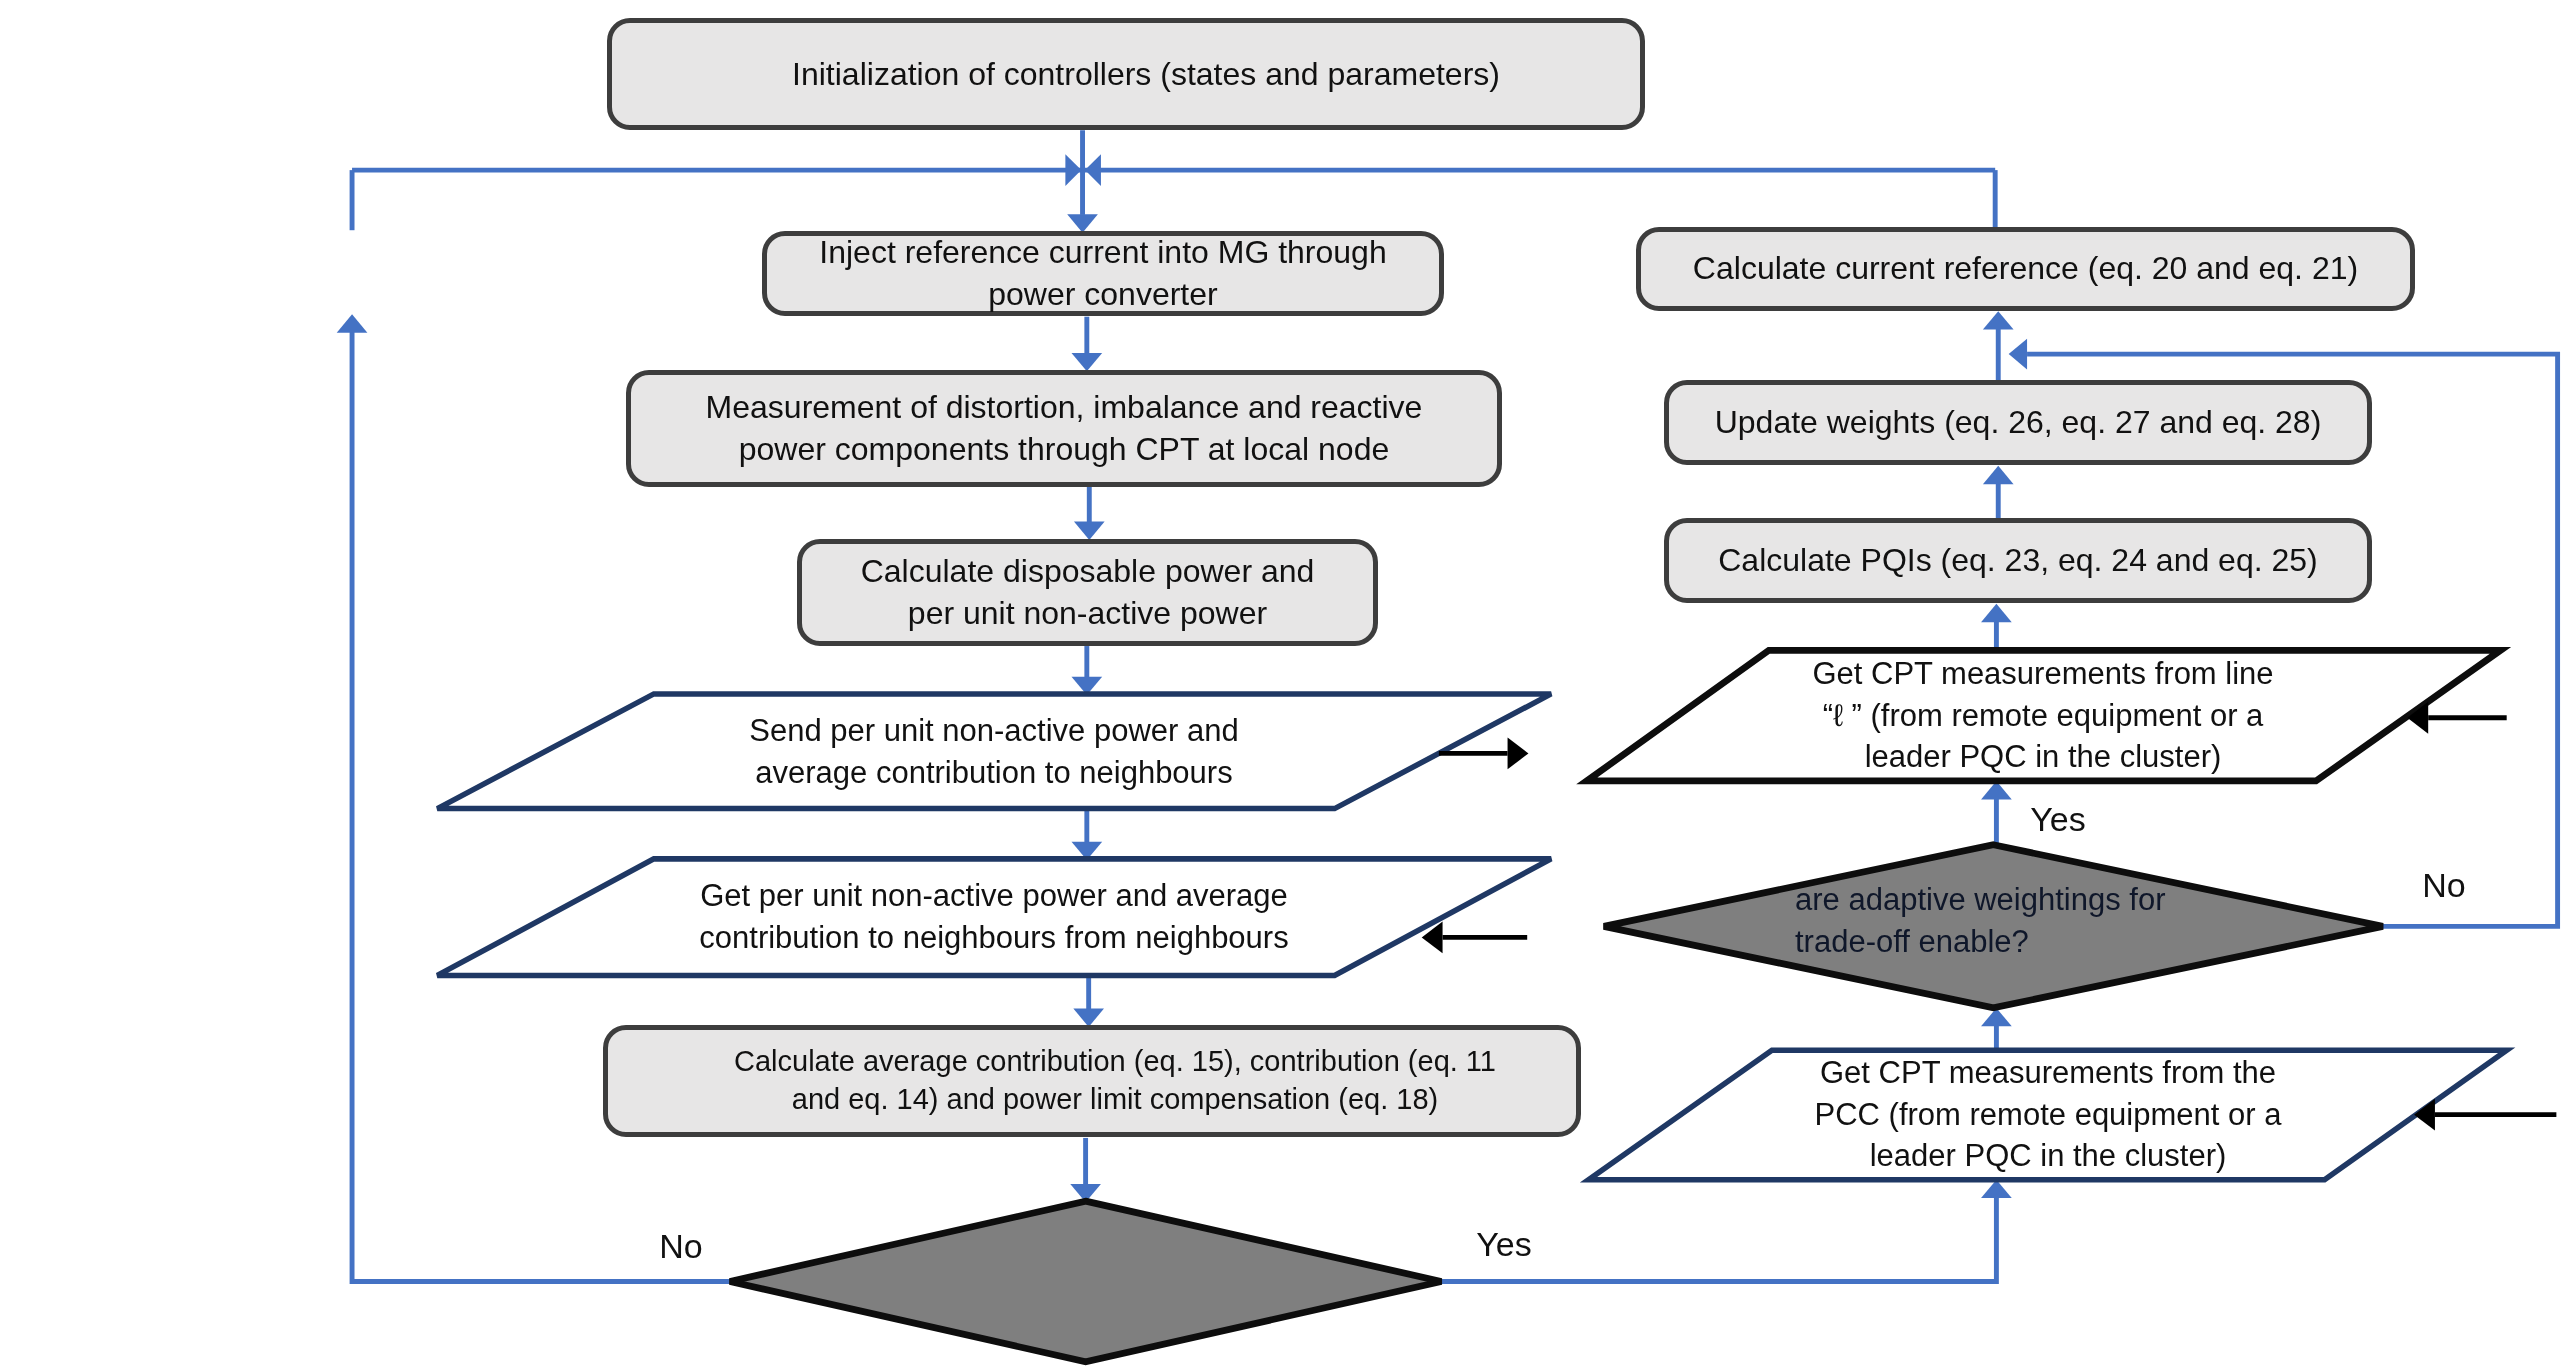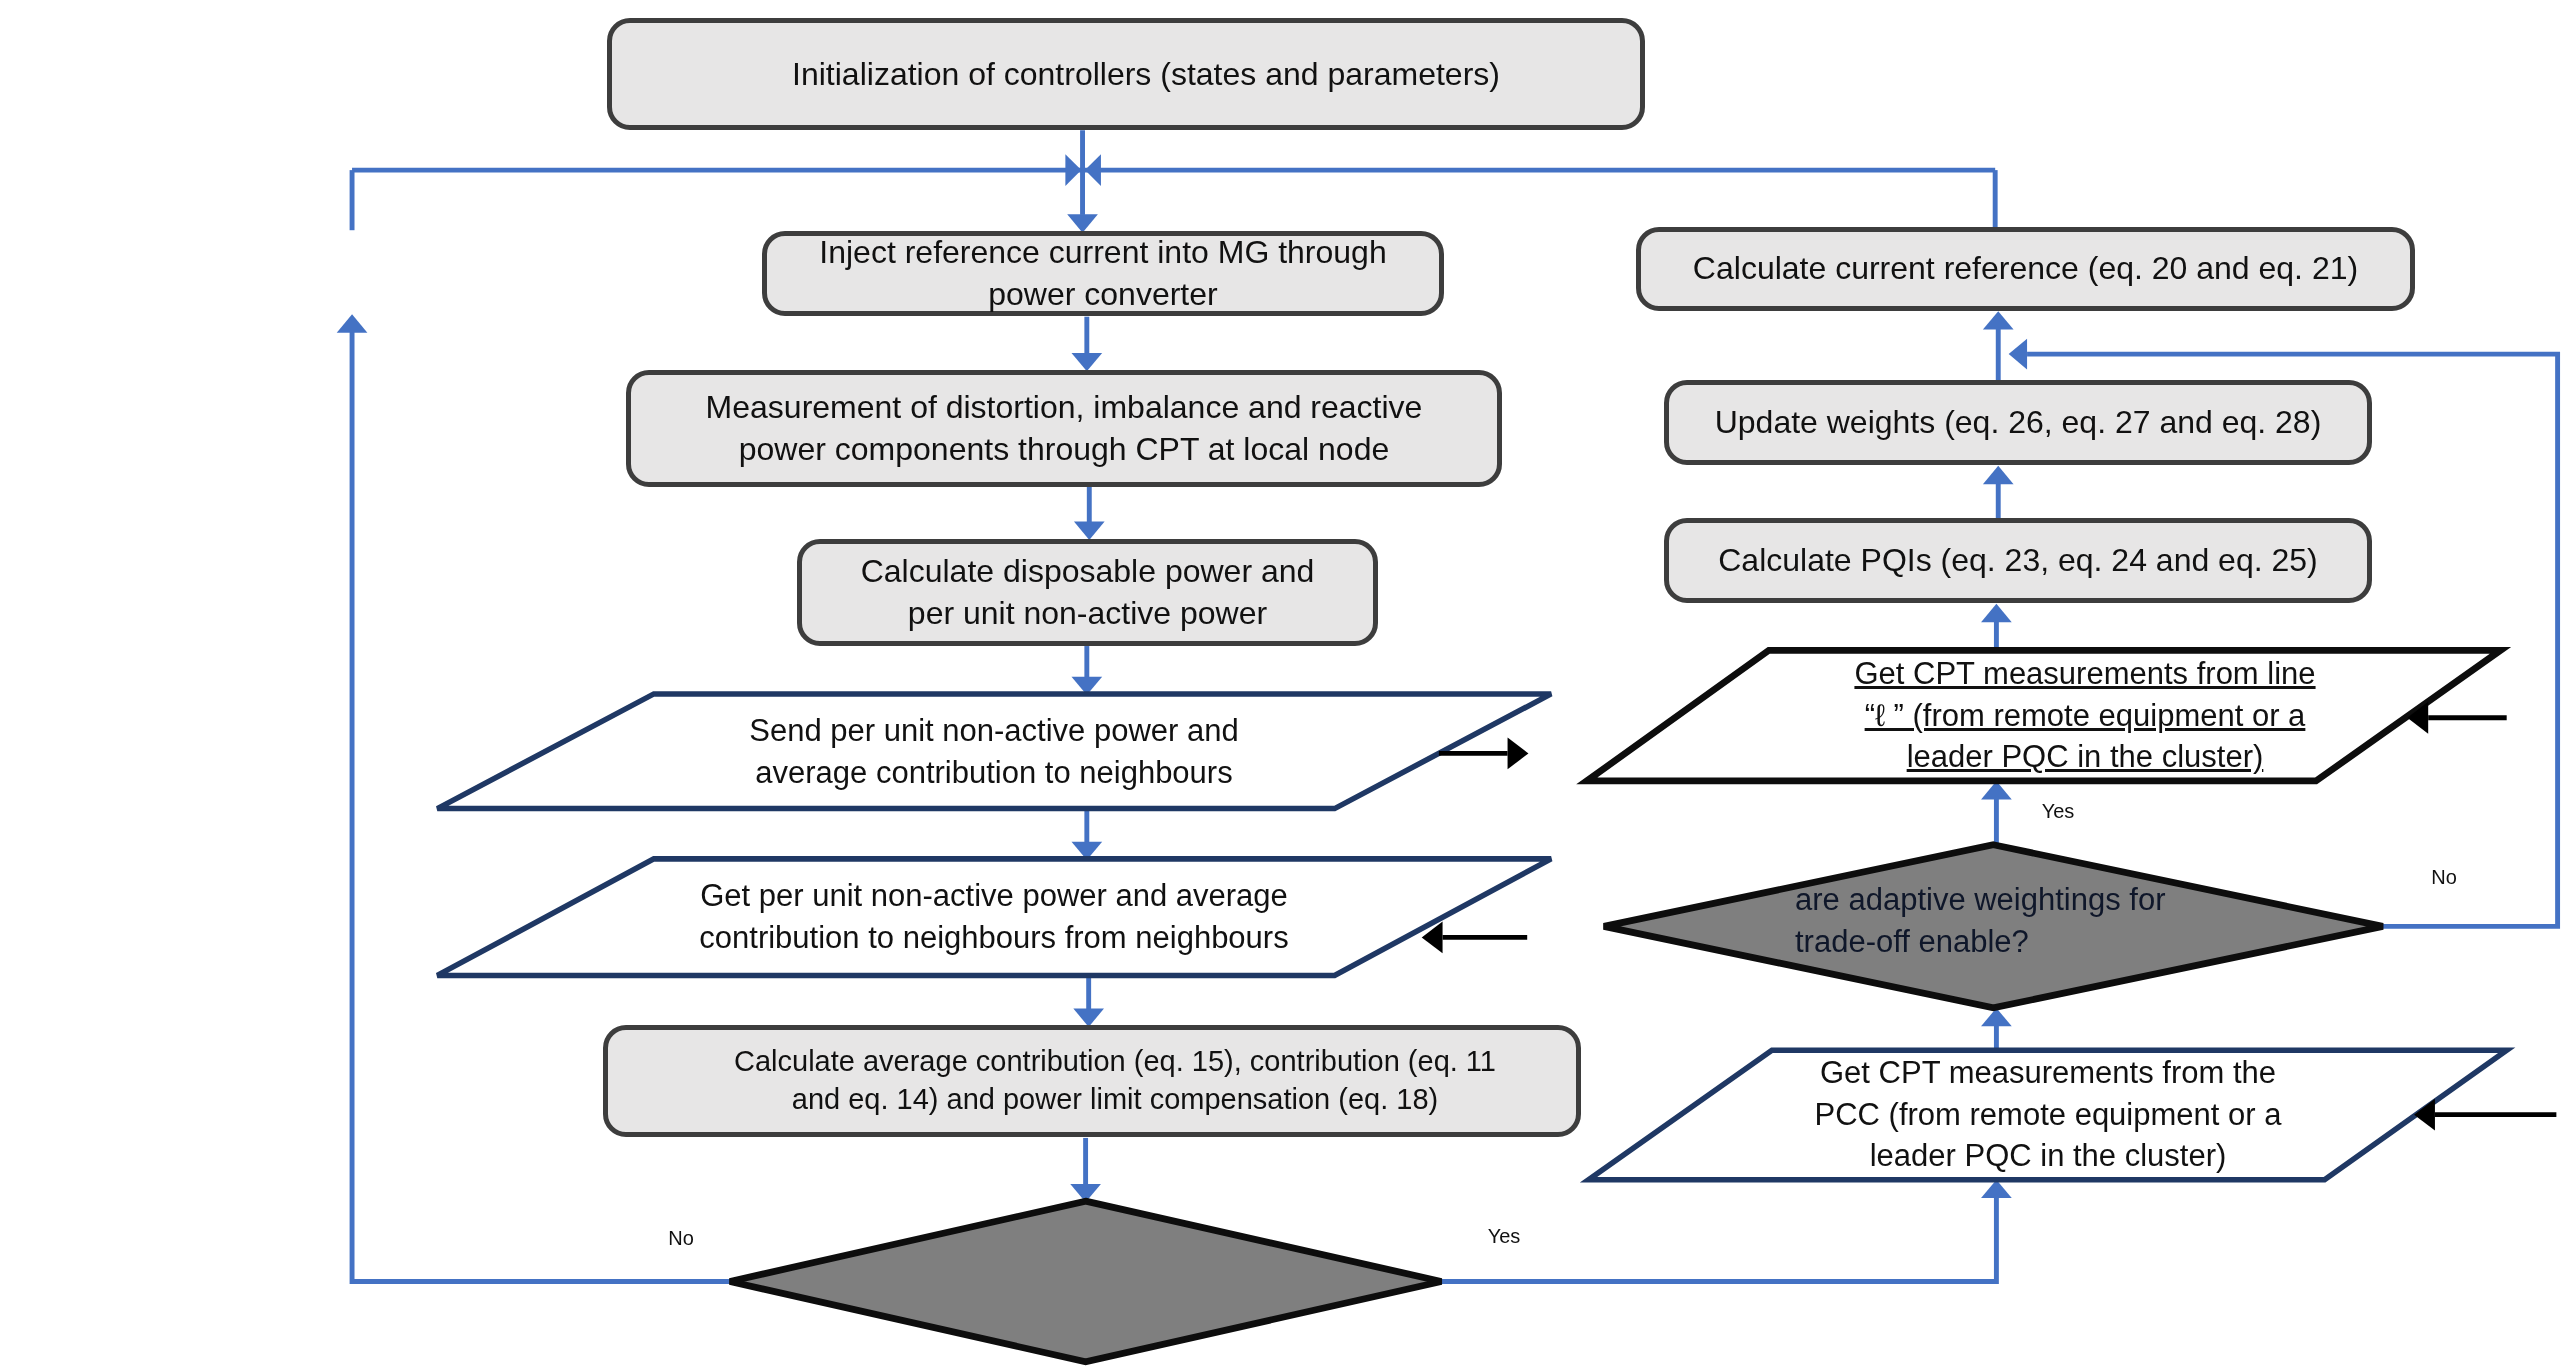--- a/index.html
+++ b/index.html
@@ -15,21 +15,21 @@
     font-size:32px;line-height:1.3;color:#111;white-space:pre-line;
   }
   .node.small{font-size:29px;padding-left:46px;}
   .shape-label{
     position:absolute;display:flex;align-items:center;justify-content:center;
     text-align:center;font-size:31px;line-height:1.34;color:#111;white-space:pre-line;
     pointer-events:none;
   }
   .shape-label.white{color:#0f172a;text-align:left;justify-content:flex-start;}
   .branch-label{
-    position:absolute;font-size:20px;color:#111;text-align:center;white-space:pre;
+    position:absolute;font-size:34px;color:#111;text-align:center;white-space:pre;
   }
 </style>
 </head>
 <body>
 
 <div id="canvas">
 
   <svg id="wires" viewBox="0 0 4200 2233">
 
     <g stroke="#4472C4" stroke-width="8" fill="none">
@@ -114,21 +114,21 @@
   <div class="node" style="left:1664px;top:380px;width:708px;height:85px;">Update weights (eq. 26, eq. 27 and eq. 28)</div>
 
   <div class="node" style="left:1664px;top:518px;width:708px;height:85px;">Calculate PQIs (eq. 23, eq. 24 and eq. 25)</div>
 
   <div class="shape-label" style="left:534px;top:703px;width:920px;height:97px;">Send per unit non-active power and
 average contribution to neighbours</div>
 
   <div class="shape-label" style="left:534px;top:868px;width:920px;height:97px;">Get per unit non-active power and average
 contribution to neighbours from neighbours</div>
 
-  <div class="shape-label" style="left:1625px;top:655px;width:920px;height:121px;text-decoration:underline;">Get CPT measurements from line
+  <div class="shape-label" style="left:1583px;top:655px;width:920px;height:121px;">Get CPT measurements from line
 “ℓ ” (from remote equipment or a
 leader PQC in the cluster)</div>
 
   <div class="shape-label" style="left:1588px;top:1054px;width:920px;height:121px;">Get CPT measurements from the
 PCC (from remote equipment or a
 leader PQC in the cluster)</div>
 
 
   <div class="shape-label white" style="left:1795px;top:878px;width:429px;height:86px;">are adaptive weightings for
 trade-off enable?</div>

